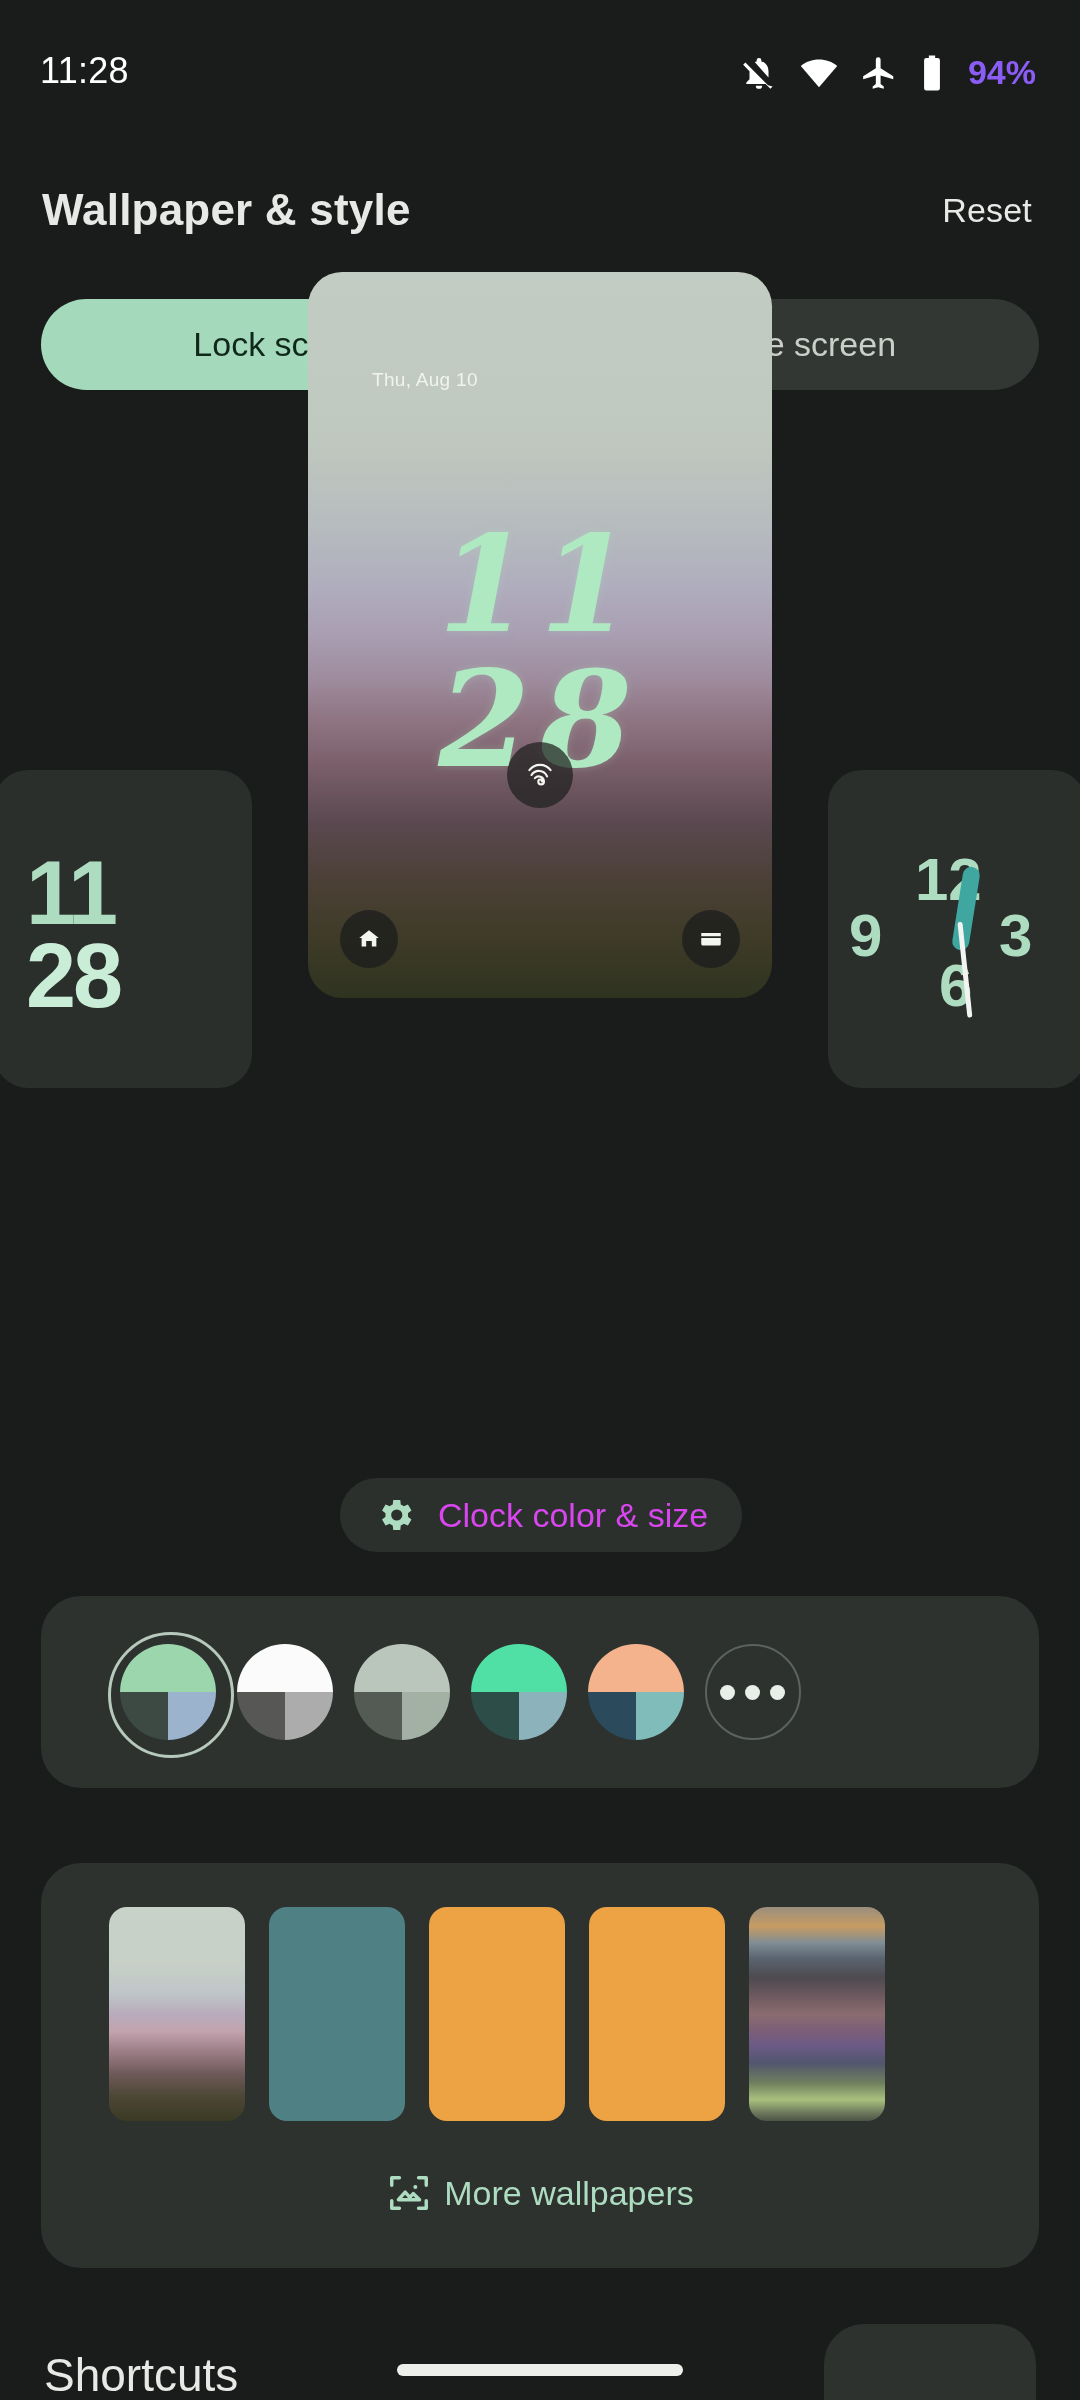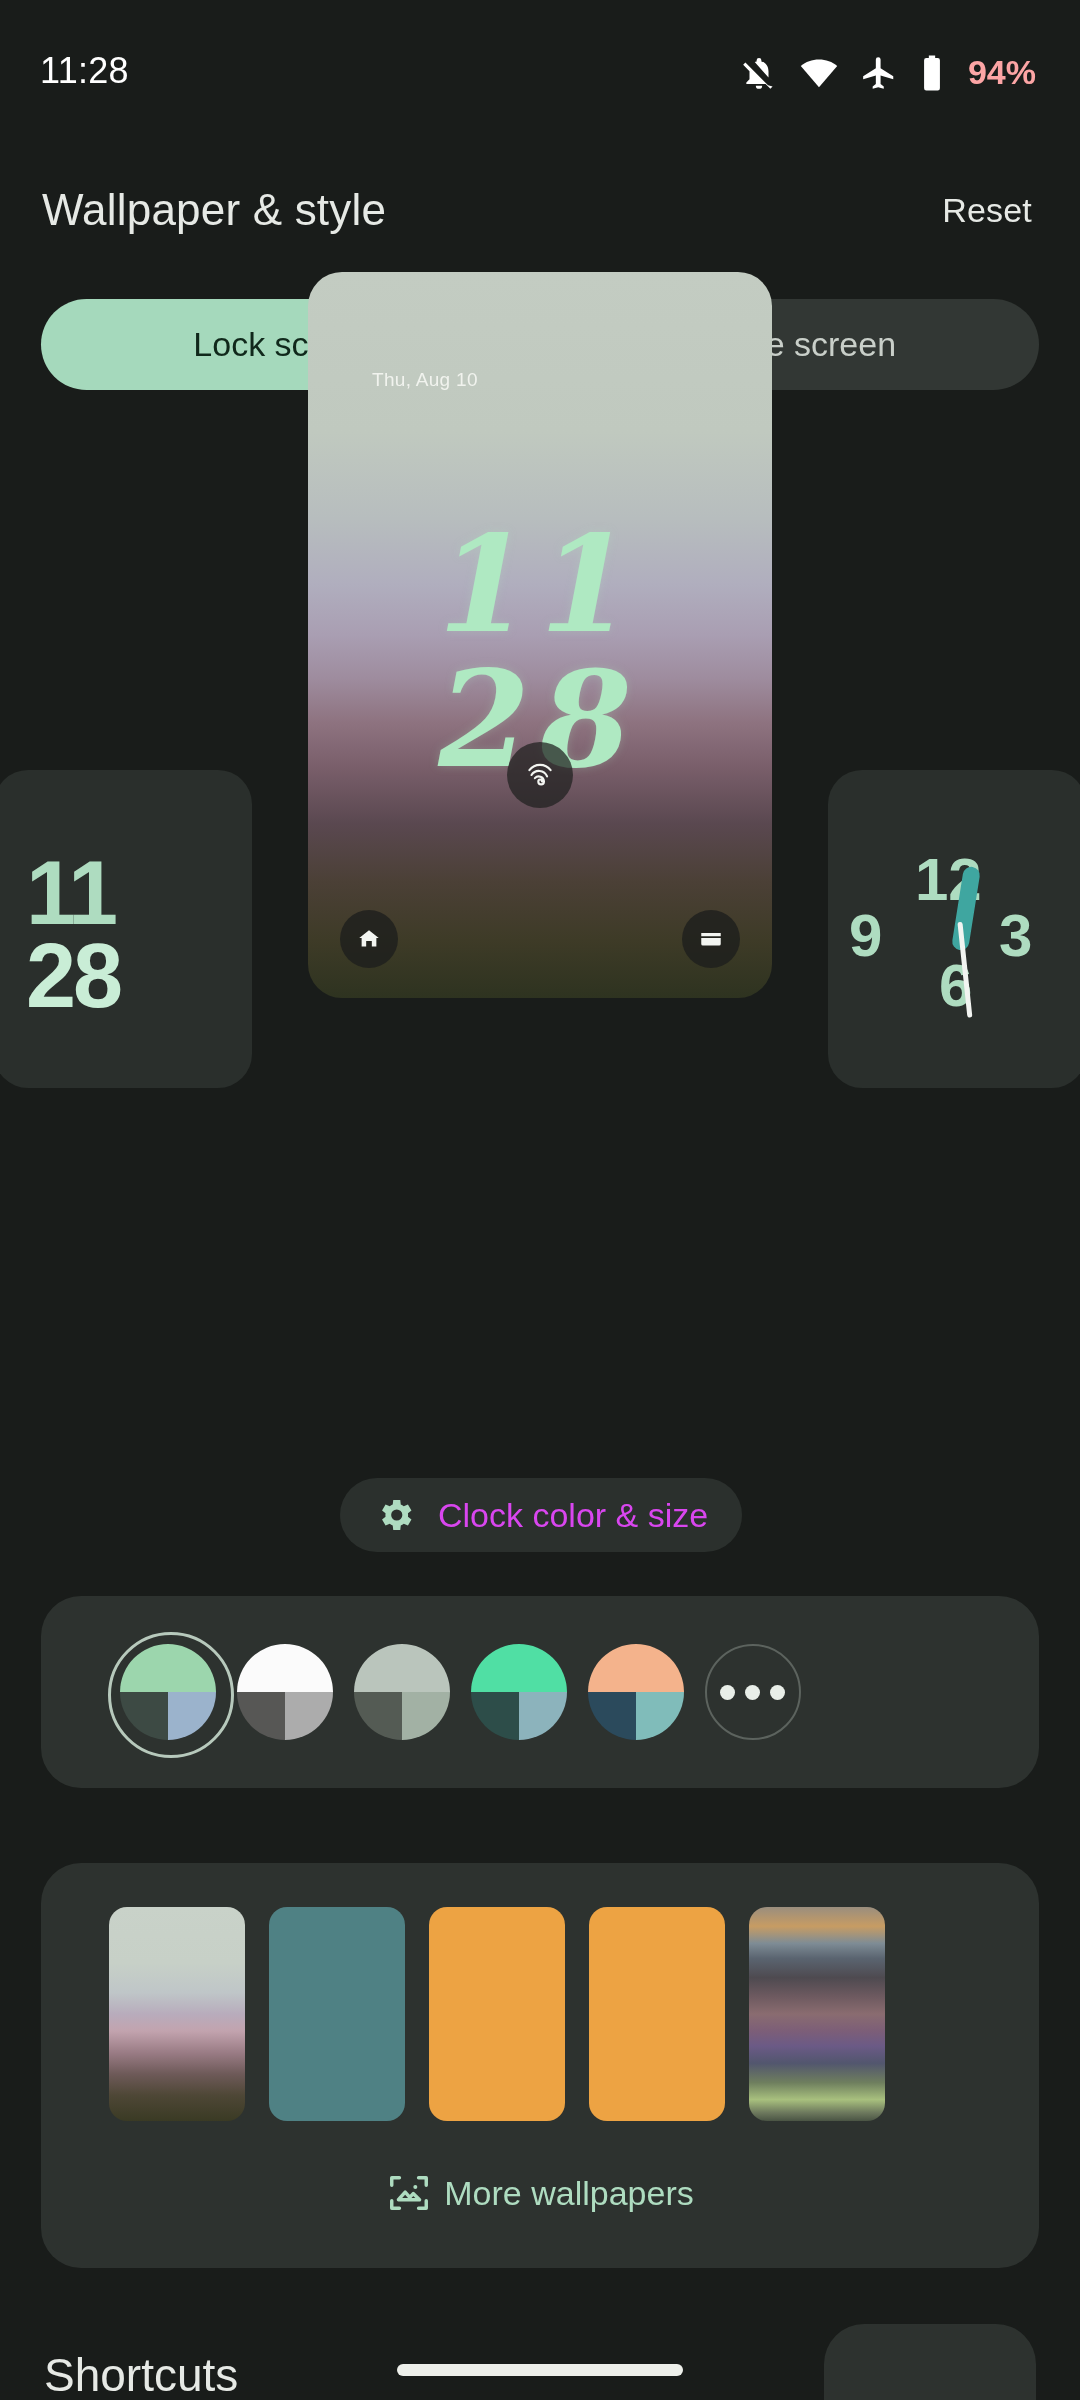--- a/index.html
+++ b/index.html
@@ -13,29 +13,29 @@
 
   
   .statusbar{
     position:absolute; top:0; left:0; width:1080px; height:92px;
     display:flex; align-items:flex-end; justify-content:space-between;
     padding:0 44px 0 40px;
   }
   .sb-clock{ color:#FFFFFF; font-size:36px; letter-spacing:.3px; }
   .sb-right{ display:flex; align-items:center; gap:22px; }
   .sb-right svg{ display:block; }
-  .sb-batt{ color:#fca5a5; font-size:34px; font-weight:700; margin-left:2px; }
+  .sb-batt{ color:#8b5cf6; font-size:34px; font-weight:700; margin-left:2px; }
 
   
   .header{
     position:absolute; top:158px; left:0; width:1080px; height:104px;
     display:flex; align-items:center; justify-content:space-between;
     padding:0 48px 0 42px;
   }
-  .page-title{ color:#E6E9E5; font-size:44px; font-weight:400; letter-spacing:.2px; }
+  .page-title{ color:#E6E9E5; font-size:44px; font-weight:700; letter-spacing:.2px; }
   .reset-btn{ color:#E6E9E5; font-size:34px; letter-spacing:.2px; cursor:pointer; }
 
   
   .tabs{
     position:absolute; top:299px; left:41px;
     width:998px; height:91px; display:flex; gap:22px;
   }
   .tab{
     flex:1; border-radius:46px; display:flex; align-items:center; justify-content:center;
     font-size:34px; cursor:pointer;

